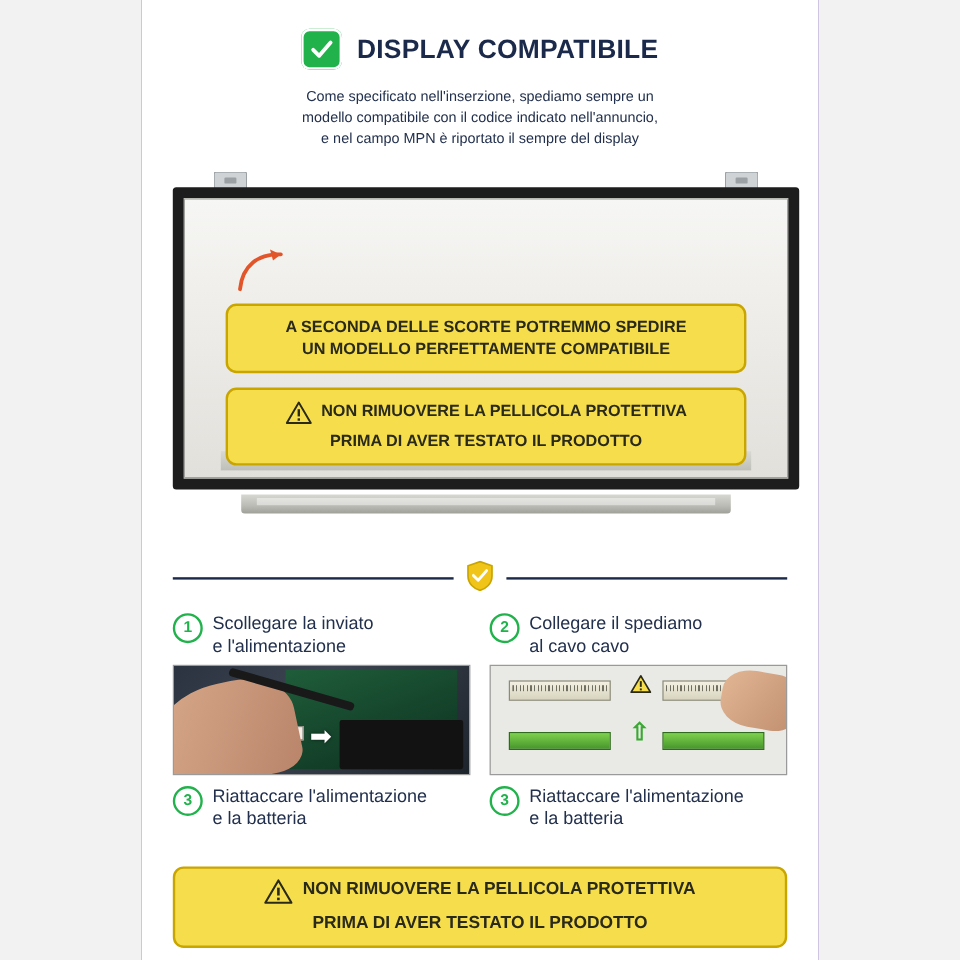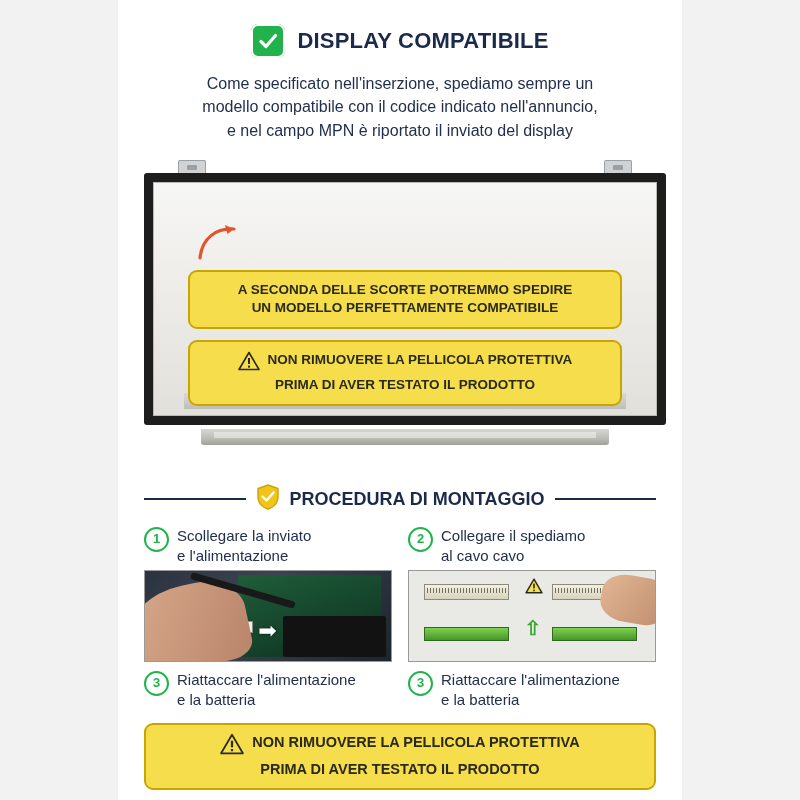--- a/index.html
+++ b/index.html
@@ -62,21 +62,21 @@
   .header-title {
     font-size: 22px;
     font-weight: bold;
     color: #1b2a4a;
     letter-spacing: 0.2px;
   }
 
   .intro {
     margin: 14px 26px 0 26px;
     text-align: center;
-    font-size: 16px;
+    font-size: 12px;
     line-height: 1.46;
     color: #22304d;
   }
 
   
   .panel-wrap {
     position: relative;
     margin: 18px 16px 0 26px;
     height: 300px;
   }
@@ -378,21 +378,21 @@
         <svg width="22" height="22" viewBox="0 0 22 22" aria-hidden="true">
           <path d="M4 11.5 L9 16.5 L18.5 5.5" fill="none" stroke="#ffffff" stroke-width="3.2" stroke-linecap="round" stroke-linejoin="round"></path>
         </svg>
       </div>
       <div class="header-title">DISPLAY COMPATIBILE</div>
     </div>
 
     <div class="intro">
       <div>Come specificato nell'inserzione, spediamo sempre un</div>
       <div>modello compatibile con il codice indicato nell'annuncio,</div>
-      <div>e nel campo MPN è riportato il inviato del display</div>
+      <div>e nel campo MPN è riportato il sempre del display</div>
     </div>
 
     <div class="panel-wrap">
       <div class="clip l"></div>
       <div class="clip r"></div>
 
       <div class="screen-outer">
         <div class="screen-inner">
           <div class="foil-strip"></div>
         </div>
@@ -428,21 +428,20 @@
     </div>
 
     <div class="proc-head">
       <div class="proc-line"></div>
       <span class="shield">
         <svg width="24" height="26" viewBox="0 0 24 26" aria-hidden="true">
           <path d="M12 1 L22 4.5 V13 C22 19.5 17 23.5 12 25 C7 23.5 2 19.5 2 13 V4.5 Z" fill="#f0c419" stroke="#c9a500" stroke-width="1.4"></path>
           <path d="M6.5 12.5 L10.5 16.5 L17.5 8.5" fill="none" stroke="#ffffff" stroke-width="2.4" stroke-linecap="round" stroke-linejoin="round"></path>
         </svg>
       </span>
-      <div class="proc-title">PROCEDURA DI MONTAGGIO</div>
       <div class="proc-line"></div>
     </div>
 
     <div class="steps">
 
       <div class="step-label">
         <span class="num">1</span>
         <span>
           <span>Scollegare la inviato</span><br>
           <span>e l'alimentazione</span>

